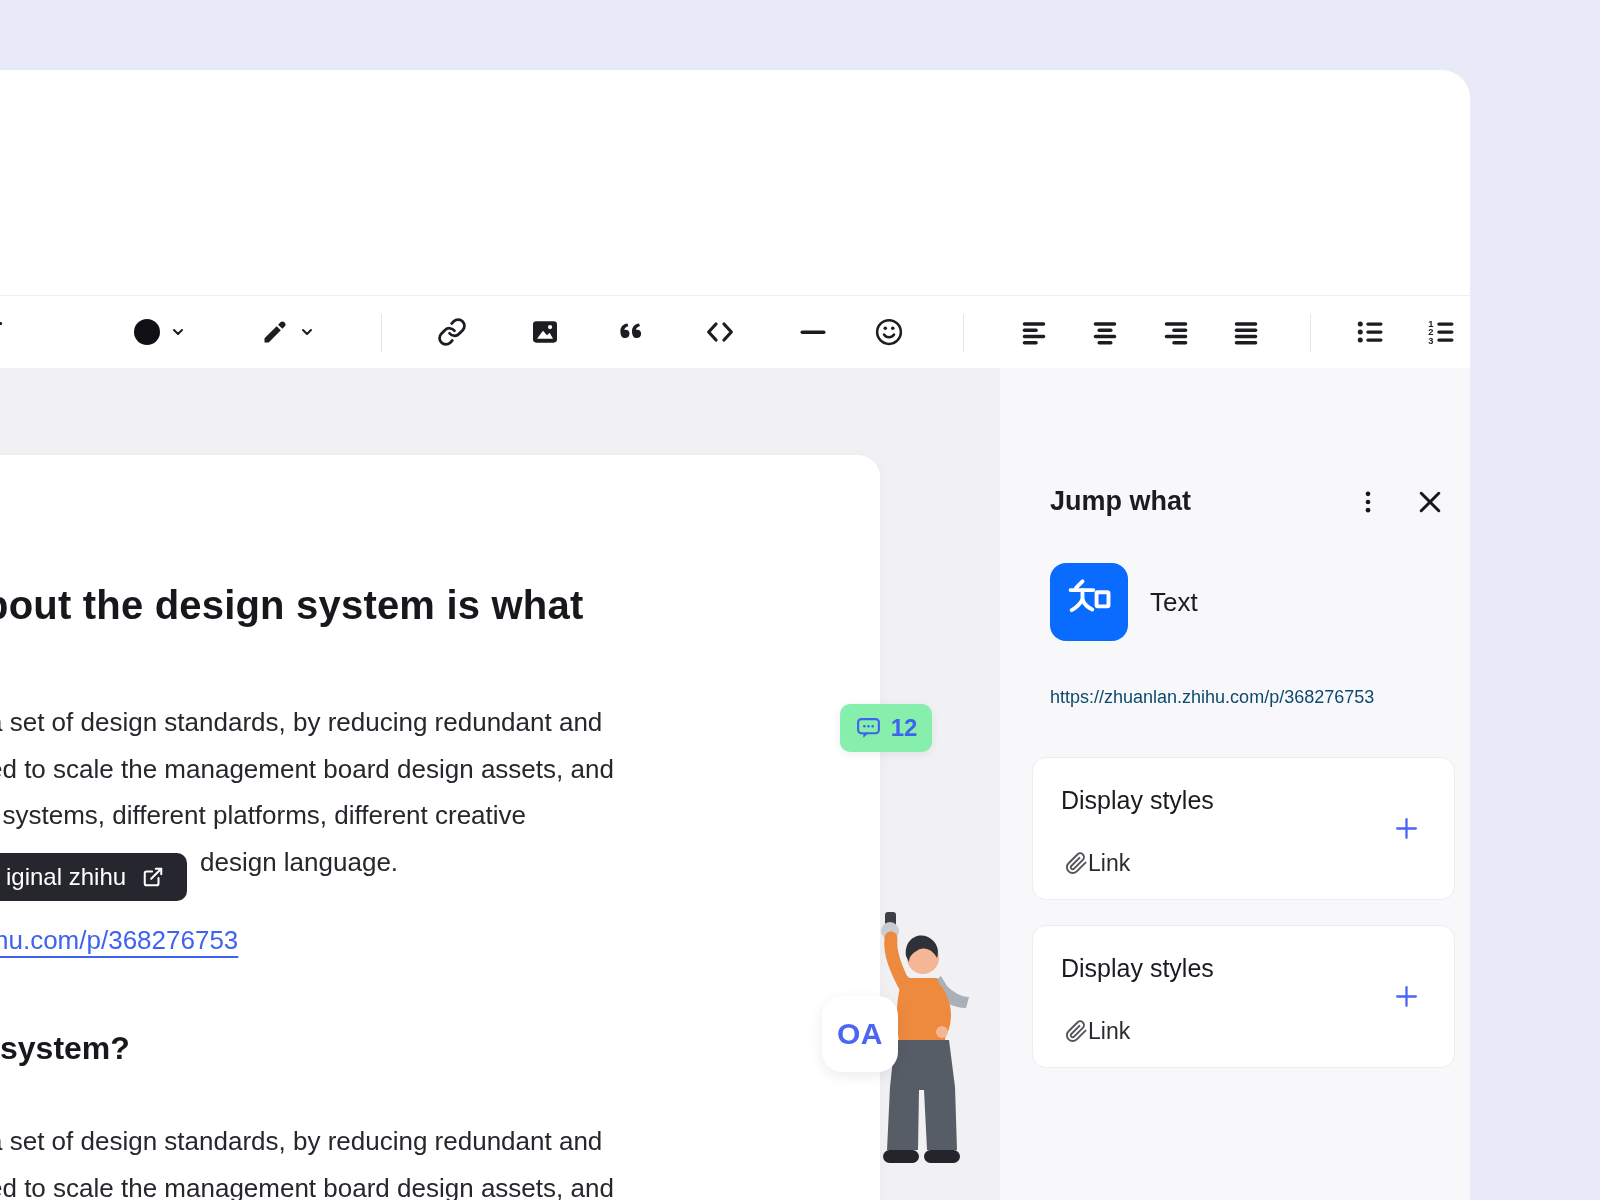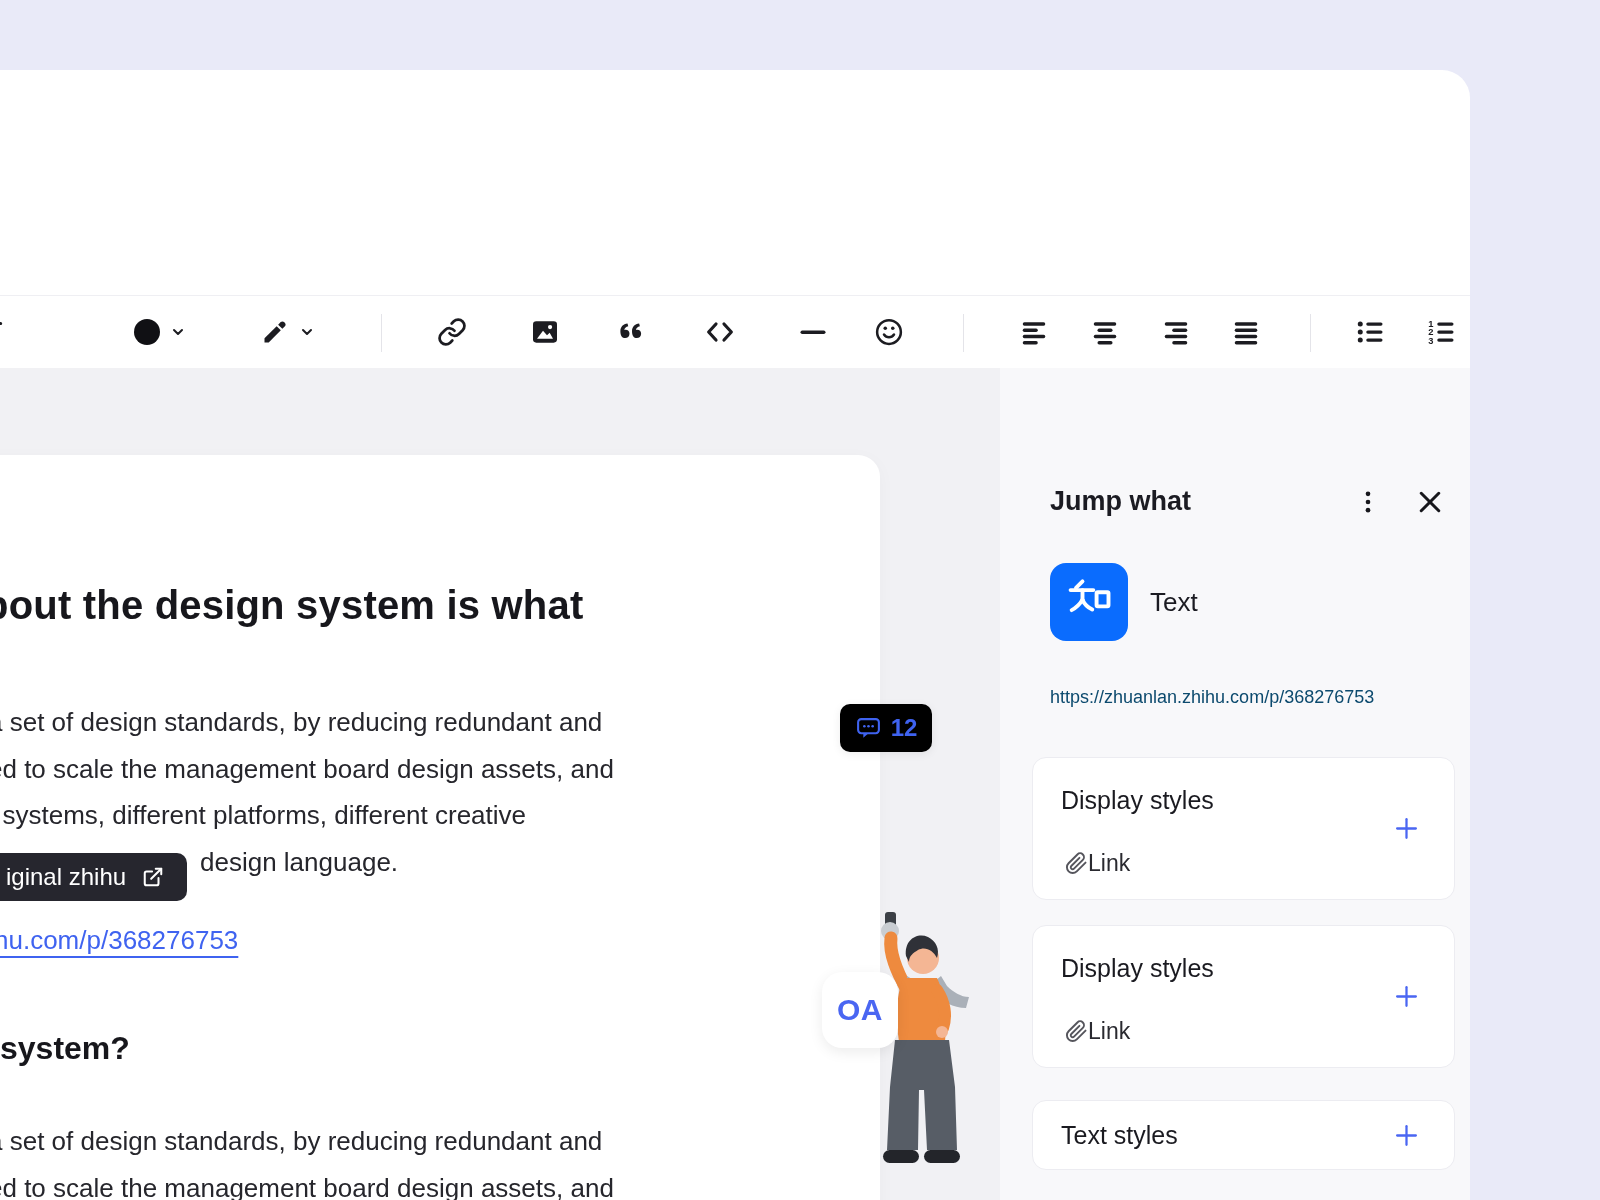--- a/index.html
+++ b/index.html
@@ -21,24 +21,24 @@
 
   .doc { position:absolute; left:-420px; top:87px; width:1300px; height:780px; background:#ffffff; border-radius:0 22px 0 0; box-shadow:0 4px 18px rgba(0,0,0,.03); }
   .doc-h1 { position:absolute; left:404px; top:128px; font-size:40px; font-weight:800; color:#17171c; letter-spacing:.2px; white-space:nowrap; }
   .doc-p1 { position:absolute; left:408px; top:244px; font-size:26px; line-height:46.5px; color:#26262c; white-space:nowrap; }
   .doc-p1 .l4 { padding-left:212px; }
   .doc-link { position:absolute; left:414px; top:470px; font-size:26px; color:#3f63f0; text-decoration:underline; text-underline-offset:7px; white-space:nowrap; cursor:pointer; }
   .doc-h2 { position:absolute; left:420px; top:575px; font-size:32px; font-weight:800; color:#17171c; white-space:nowrap; }
   .doc-p2 { position:absolute; left:408px; top:663px; font-size:26px; line-height:46.5px; color:#26262c; white-space:nowrap; }
   .tooltip { position:absolute; left:300px; top:398px; width:307px; height:48px; background:#26262e; border-radius:10px; display:flex; align-items:center; padding-left:126px; gap:16px; color:#fff; font-size:24px; cursor:pointer; }
 
-  .comment-badge { position:absolute; left:840px; top:336px; width:92px; height:48px; background:#000000; border-radius:10px; box-shadow:0 2px 10px rgba(0,0,0,.07); display:flex; align-items:center; justify-content:center; gap:9px; color:#3f63f0; font-size:24px; font-weight:700; cursor:pointer; }
+  .comment-badge { position:absolute; left:840px; top:336px; width:92px; height:48px; background:#86efac; border-radius:10px; box-shadow:0 2px 10px rgba(0,0,0,.07); display:flex; align-items:center; justify-content:center; gap:9px; color:#3f63f0; font-size:24px; font-weight:700; cursor:pointer; }
 
   .illustration { position:absolute; left:845px; top:544px; width:140px; height:270px; }
-  .oa-badge { position:absolute; left:822px; top:604px; width:76px; height:76px; background:#fff; border-radius:20px; box-shadow:0 4px 14px rgba(0,0,0,.08); display:flex; align-items:center; justify-content:center; font-size:30px; font-weight:700; color:#4a66f2; letter-spacing:.5px; cursor:pointer; }
+  .oa-badge { position:absolute; left:822px; top:628px; width:76px; height:76px; background:#fff; border-radius:20px; box-shadow:0 4px 14px rgba(0,0,0,.08); display:flex; align-items:center; justify-content:center; font-size:30px; font-weight:700; color:#4a66f2; letter-spacing:.5px; cursor:pointer; }
 
   
   .panel-title { position:absolute; left:50px; top:118px; font-size:27px; font-weight:700; color:#1b1b22; }
   .icon-btn { position:absolute; width:48px; height:48px; border:0; background:transparent; display:flex; align-items:center; justify-content:center; cursor:pointer; color:#17171c; }
   .kebab-btn { left:344px; top:110px; }
   .close-btn { left:406px; top:110px; }
   .zhihu-icon { position:absolute; left:50px; top:195px; width:78px; height:78px; background:#0a6cfe; border-radius:16px; display:flex; align-items:center; justify-content:center; }
   .source-name { position:absolute; left:150px; top:219px; font-size:26px; font-weight:500; color:#1b1b22; }
   .source-url { position:absolute; left:50px; top:299px; font-size:18px; color:#0c4a6e; cursor:pointer; white-space:nowrap;margin-top:20px; }
 
@@ -307,25 +307,16 @@
             </svg>
         </button>
         <div class="link-row">
           <svg width="23" height="23" viewBox="0 0 24 24" fill="none" stroke="#55555c" stroke-width="2" stroke-linecap="round" stroke-linejoin="round">
               <path d="M21.44 11.05l-9.19 9.19a6 6 0 0 1-8.49-8.49l9.19-9.19a4 4 0 0 1 5.66 5.66l-9.2 9.19a2 2 0 0 1-2.83-2.83l8.49-8.48"></path>
             </svg>
           <span>Link</span>
         </div>
       </div>
 
-      <div class="card card3">
-        <div class="card-title">Text styles</div>
-        <button class="plus-btn">
-          <svg width="27" height="27" viewBox="0 0 26 26" fill="none" stroke="#4a66f2" stroke-width="2.2" stroke-linecap="round">
-              <line x1="13" y1="4" x2="13" y2="22"></line>
-              <line x1="4" y1="13" x2="22" y2="13"></line>
-            </svg>
-        </button>
-      </div>
     </div>
 
   </div>
 </div>
 
 </body></html>

